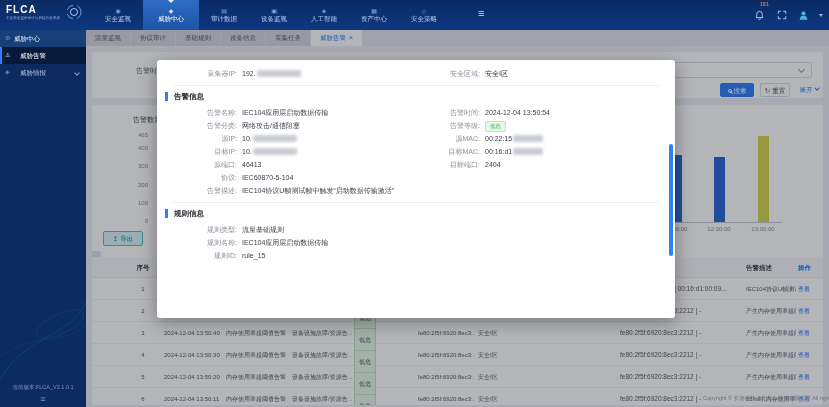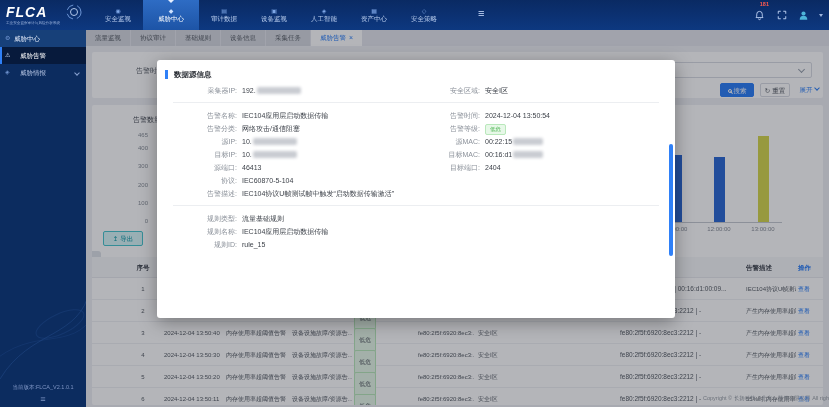--- a/index.html
+++ b/index.html
@@ -3,21 +3,21 @@
 <meta charset="utf-8">
 <style>
   * { margin:0; padding:0; box-sizing:border-box; }
   body { font-family:"Liberation Sans","DejaVu Sans",sans-serif; background:#333; }
   .screen { position:relative; width:829px; height:407px; overflow:hidden; background:#eef0f4; font-family:"Liberation Sans","DejaVu Sans",sans-serif; }
 
   
   .topbar { position:absolute; left:0; top:0; width:829px; height:30px;
     background:linear-gradient(180deg,#0a2a63,#0d3880); z-index:20; }
   .logo { position:absolute; left:6px; top:4px; width:82px; color:#fff; }
-  .logo .name { font-size:14px; font-weight:bold; letter-spacing:1px; font-style:italic; }
+  .logo .name { font-size:10px; font-weight:bold; letter-spacing:1px; }
   .logo .sub { font-size:4px; color:#9db4dd; white-space:nowrap; transform:scale(.9); transform-origin:left; }
   .logo-swirl { position:absolute; left:64px; top:2px; opacity:.85; }
   .topnav { position:absolute; left:93px; top:0; height:30px; display:flex; }
   .nav-item { position:relative; width:50px; height:30px; display:flex; flex-direction:column; align-items:center; justify-content:center; gap:1px; color:#bcd0f0; cursor:pointer; }
   .nav-item .nicon { font-size:6px; line-height:6px; color:#7fa8e8; }
   .nav-item .nlabel { font-size:6.5px; line-height:7px; white-space:nowrap; }
   .nav-item.active { width:56px; background:linear-gradient(180deg,#2e6cc4,#1d54a6); color:#fff; }
   .nav-item.active .nicon { color:#cfe2ff; }
   .nav-item.active::before { content:""; position:absolute; top:0; left:50%; margin-left:-3px;
     border:3px solid transparent; border-top:3px solid #e8f0ff; }
@@ -349,34 +349,34 @@
     </div>
 
     <div class="copyright">Copyright © 长扬科技（北京）股份有限公司 All rights reserved</div>
   </main>
 
   <div class="mask"></div>
 
   <div class="modal">
     <div class="m-body">
 
-      <div class="sec-title">数据源信息</div>
       <div class="frow">
         <div class="fcol">
             <span class="flabel">采集器IP:</span>
             <span class="fvalue"><span>192.</span><span class="blur"></span></span>
           </div>
         <div class="fcol">
             <span class="flabel">安全区域:</span>
             <span class="fvalue">安全Ⅰ区</span>
           </div>
       </div>
 
       <div class="m-hr"></div>
 
+      <div class="sec-title">告警信息</div>
       <div class="frow">
         <div class="fcol">
             <span class="flabel">告警名称:</span>
             <span class="fvalue">IEC104应用层启动数据传输</span>
           </div>
         <div class="fcol">
             <span class="flabel">告警时间:</span>
             <span class="fvalue">2024-12-04 13:50:54</span>
           </div>
       </div>
@@ -426,20 +426,21 @@
             <span class="fvalue">IEC60870-5-104</span>
           </div>
       </div>
       <div class="frow">
         <span class="flabel">告警描述:</span>
           <span class="fvalue">IEC104协议U帧测试帧中触发“启动数据传输激活”</span>
       </div>
 
       <div class="m-hr"></div>
 
+      <div class="sec-title">规则信息</div>
       <div class="frow">
           <span class="flabel">规则类型:</span>
           <span class="fvalue">流量基础规则</span>
         </div>
       <div class="frow">
           <span class="flabel">规则名称:</span>
           <span class="fvalue">IEC104应用层启动数据传输</span>
         </div>
       <div class="frow">
           <span class="flabel">规则ID:</span>

